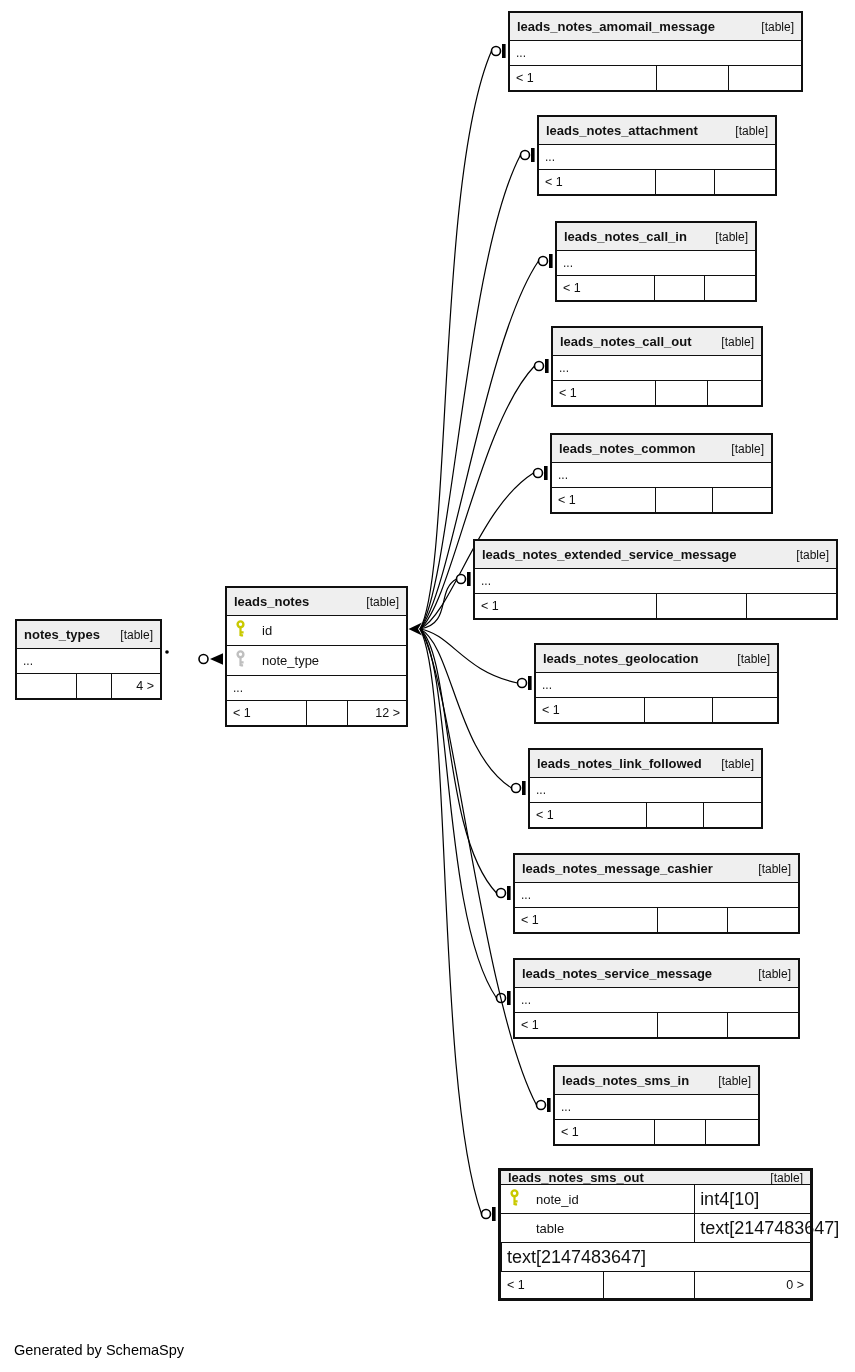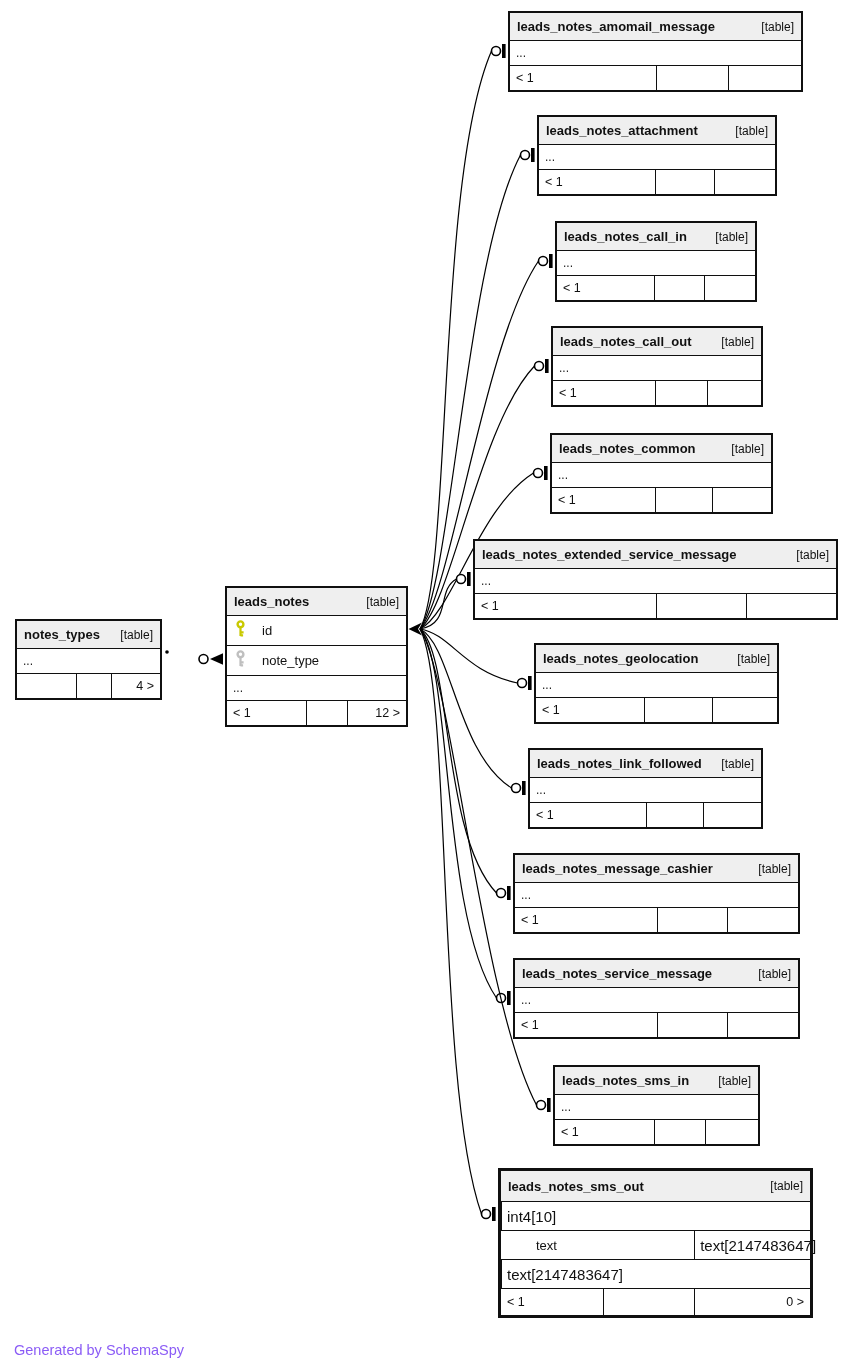--- a/index.html
+++ b/index.html
@@ -3,40 +3,40 @@
 <meta charset="utf-8">
 <style>
   html,body{margin:0;padding:0;background:#fff;}
   #canvas{position:relative;width:855px;height:1372px;background:#ffffff;overflow:hidden;
           font-family:"Liberation Sans",sans-serif;color:#111;}
   #edges{position:absolute;left:0;top:0;z-index:1;}
   .tbl{position:absolute;background:#ffffff;border:2px solid #101010;box-sizing:border-box;z-index:2;}
   .tbl.bold{border-width:3px;}
   .hdr{background:#efefef;display:flex;justify-content:space-between;align-items:center;
        height:28px;padding:0 7px;border-bottom:1.6px solid #101010;box-sizing:border-box;}
-  .bold .hdr{height:31px;}
+  .bold .hdr{height:14px;}
   .tname{font-weight:bold;font-size:13px;white-space:nowrap;}
   .ttag{font-size:12px;margin-left:8px;white-space:nowrap;}
   .crow{display:flex;align-items:stretch;height:30px;border-bottom:1.6px solid #101010;box-sizing:border-box;}
   .bold .crow{height:29px;}
   .namecell{display:flex;align-items:center;padding:0 6px;box-sizing:border-box;flex:1;}
   .crow.typed .namecell{flex:0 0 62.5%;}
   .typecell{flex:1;border-left:1.6px solid #101010;display:flex;align-items:center;
-            padding:0 5px;font-size:15px;box-sizing:border-box;white-space:nowrap;}
+            padding:0 5px;font-size:18px;box-sizing:border-box;white-space:nowrap;}
   .keyicon{width:11px;height:17px;margin:0 8px 0 2px;flex:0 0 auto;}
   .keyspacer{width:11px;margin:0 8px 0 2px;flex:0 0 auto;}
   .clabel{font-size:13px;white-space:nowrap;padding-left:8px;}
   .dots{height:25px;border-bottom:1.6px solid #101010;font-size:12px;padding:0 6px;
         display:flex;align-items:center;box-sizing:border-box;color:#222;}
   .foot{display:flex;height:24px;font-size:12.5px;}
   .bold .foot{height:26px;}
   .fcell{display:flex;align-items:center;padding:0 6px;box-sizing:border-box;overflow:hidden;}
   .fcell.mid,.fcell.right{border-left:1.6px solid #101010;}
   .fcell.right{justify-content:flex-end;}
-  #footer-note{position:absolute;left:14px;top:1342px;font-size:14.5px;color:#8b5cf6;z-index:2;}
+  #footer-note{position:absolute;left:14px;top:1342px;font-size:14.5px;color:#000000;z-index:2;}
 </style>
 </head>
 <body>
 
 <div id="canvas">
   <svg id="edges" width="855" height="1372" viewBox="0 0 855 1372">
       <path d="M 420 629 C 452 571.2 436.5 178.16 491.5 51" fill="none" stroke="#000000" stroke-width="1.2"></path>
       <circle cx="496" cy="51" r="4.5" fill="#ffffff" stroke="#000000" stroke-width="1.6"></circle>
       <rect x="502" y="44" width="3.6" height="14" fill="#000000"></rect>
       <path d="M 420 629 C 452 581.6 465.5 259.28 520.5 155" fill="none" stroke="#000000" stroke-width="1.2"></path>
@@ -209,26 +209,33 @@
           <span class="fcell mid" style="width:25%"></span>
           <span class="fcell right" style="flex:1"></span>
         </div>
       </div>
       <div class="tbl bold" style="left: 498px; top: 1168px; width: 315px;">
         <div class="hdr">
           <span class="tname">leads_notes_sms_out</span>
           <span class="ttag">[table]</span>
         </div>
         <div class="crow typed">
+          <span class="namecell">
+            <span><svg class="keyicon" viewBox="0 0 11 17" xmlns="http://www.w3.org/2000/svg">
+                <circle cx="5.5" cy="4.3" r="2.9" fill="none" stroke="#c9c900" stroke-width="2.4"></circle>
+                <path d="M5.5 7.2 L5.5 16 M5.5 12.3 L8.6 12.3 M5.5 15.4 L8.1 15.4" fill="none" stroke="#c9c900" stroke-width="2.2"></path>
+              </svg></span>
+            <span class="clabel">note_id</span>
+          </span>
           <span class="typecell">int4[10]</span>
         </div>
         <div class="crow typed">
           <span class="namecell">
             <span class="keyspacer"></span>
-            <span class="clabel">text</span>
+            <span class="clabel">table</span>
           </span>
           <span class="typecell">text[2147483647]</span>
         </div>
         <div class="crow typed">
           <span class="typecell">text[2147483647]</span>
         </div>
         <div class="foot">
           <span class="fcell left" style="width:33%">&lt; 1</span>
           <span class="fcell mid" style="width:29.5%"></span>
           <span class="fcell right" style="flex:1">0 &gt;</span>

